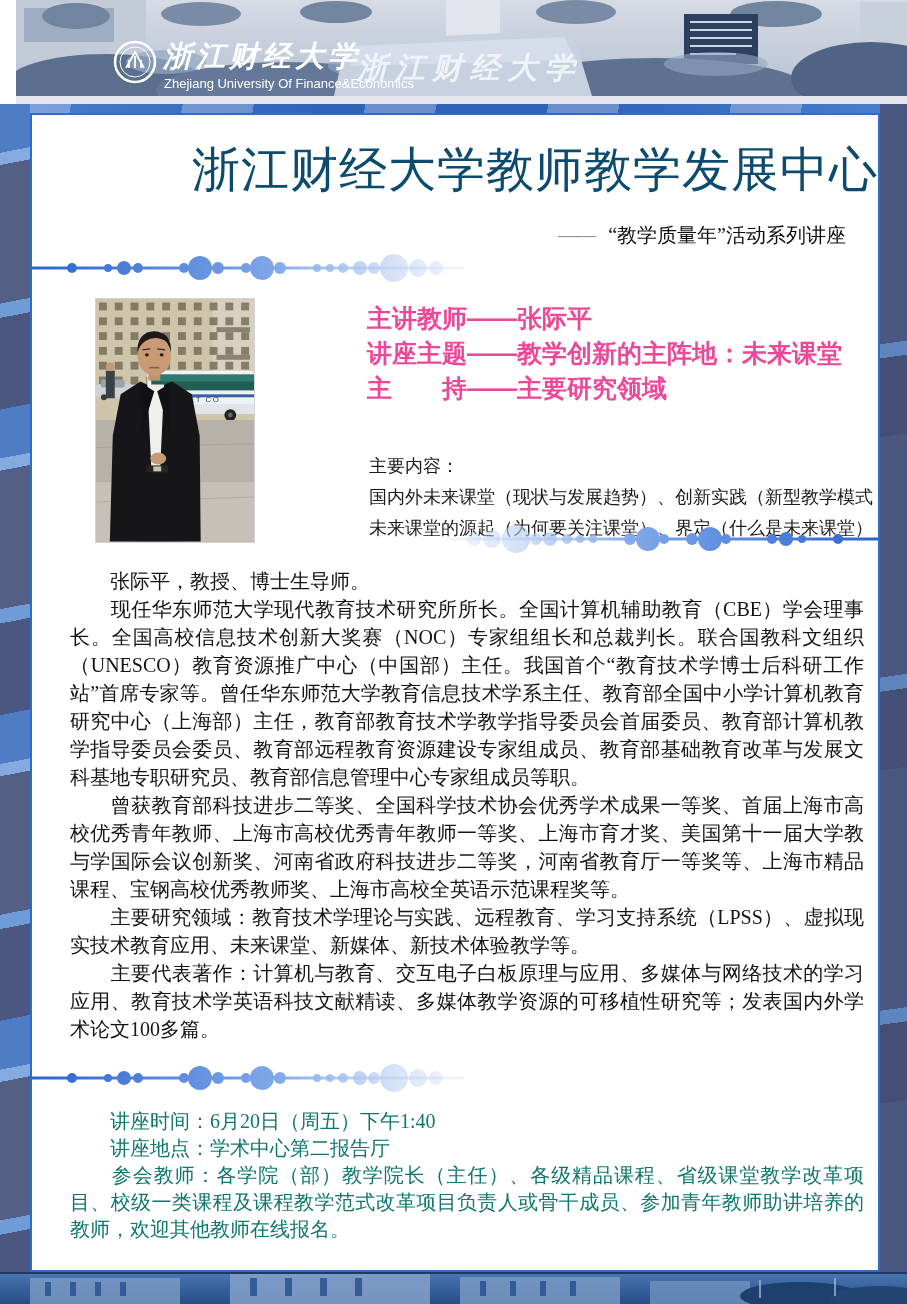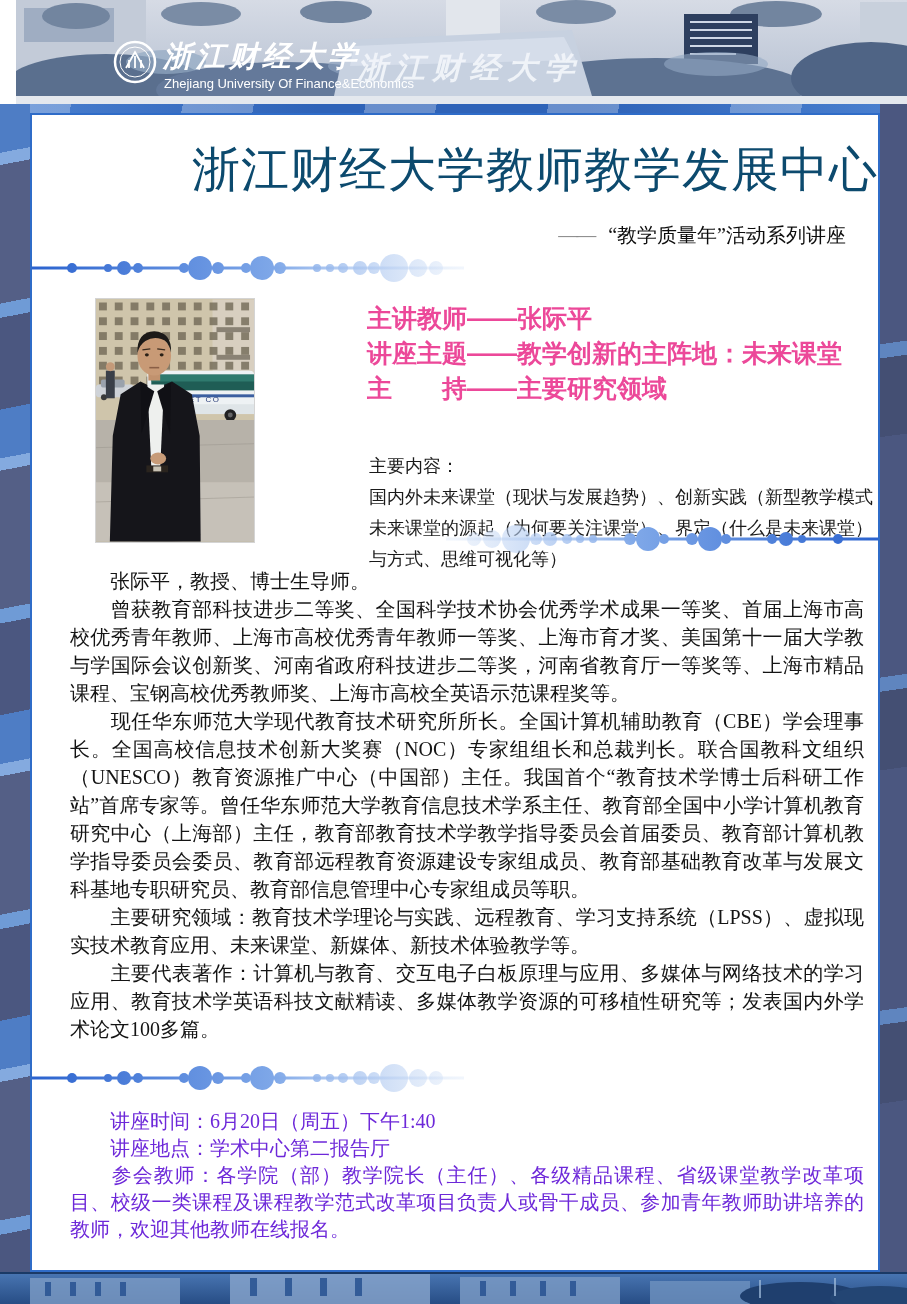--- a/index.html
+++ b/index.html
@@ -68,21 +68,21 @@
   }
   
   .bio {
     position:absolute; left:38px; top:452px; width:794px;
     font-size:20px; line-height:28px; text-align:justify; color:#141414;
   }
   .bio p { margin:0; }
   
   .footer-info {
     position:absolute; left:38px; top:993px; width:794px;
-    font-size:20px; line-height:27px; text-align:justify; color:#6d28d9;
+    font-size:20px; line-height:27px; text-align:justify; color:#0f766e;
   }
   .footer-info .signup { margin-top:6px; }
   
   .bottom-strip { position:absolute; left:0; top:1272px; width:907px; height:32px; overflow:hidden; }
 </style>
 </head>
 <body>
 
 <div class="header-banner">
   <svg width="907" height="104" viewBox="0 0 907 104">
@@ -235,21 +235,20 @@
   <div class="speaker-info">
     <div>主讲教师——张际平</div>
     <div>讲座主题——教学创新的主阵地：未来课堂</div>
     <div>主　　持——主要研究领域</div>
   </div>
 
   <div class="content-block">
     <div>主要内容：</div>
     <div>国内外未来课堂（现状与发展趋势）、创新实践（新型教学模式</div>
     <div>未来课堂的源起（为何要关注课堂）、界定（什么是未来课堂）</div>
-    <div>与方式、思维可视化等）</div>
   </div>
 
   <svg class="divider divider-2" viewBox="0 0 440 30">
     <defs>
       <linearGradient id="df2" gradientUnits="userSpaceOnUse" x1="0" y1="0" x2="436" y2="0">
         <stop offset="0" stop-color="#2b63cf"></stop>
           <stop offset=".55" stop-color="#7ea7e8"></stop>
         <stop offset="1" stop-color="#dbe7f8" stop-opacity=".35"></stop>
       </linearGradient>
     </defs>
@@ -273,22 +272,22 @@
           <circle cx="342" cy="15" r="6"></circle>
         <circle cx="362" cy="15" r="14"></circle>
           <circle cx="386" cy="15" r="9"></circle>
           <circle cx="404" cy="15" r="7"></circle>
       </g>
     </g>
   </svg>
 
   <div class="bio">
     <p>　　张际平，教授、博士生导师。</p>
+    <p>　　现任华东师范大学现代教育技术研究所所长。全国计算机辅助教育（CBE）学会理事长。全国高校信息技术创新大奖赛（NOC）专家组组长和总裁判长。联合国教科文组织（UNESCO）教育资源推广中心（中国部）主任。我国首个“教育技术学博士后科研工作站”首席专家等。曾任华东师范大学教育信息技术学系主任、教育部全国中小学计算机教育研究中心（上海部）主任，教育部教育技术学教学指导委员会首届委员、教育部计算机教学指导委员会委员、教育部远程教育资源建设专家组成员、教育部基础教育改革与发展文科基地专职研究员、教育部信息管理中心专家组成员等职。</p>
     <p>　　曾获教育部科技进步二等奖、全国科学技术协会优秀学术成果一等奖、首届上海市高校优秀青年教师、上海市高校优秀青年教师一等奖、上海市育才奖、美国第十一届大学教与学国际会议创新奖、河南省政府科技进步二等奖，河南省教育厅一等奖等、上海市精品课程、宝钢高校优秀教师奖、上海市高校全英语示范课程奖等。</p>
-    <p>　　现任华东师范大学现代教育技术研究所所长。全国计算机辅助教育（CBE）学会理事长。全国高校信息技术创新大奖赛（NOC）专家组组长和总裁判长。联合国教科文组织（UNESCO）教育资源推广中心（中国部）主任。我国首个“教育技术学博士后科研工作站”首席专家等。曾任华东师范大学教育信息技术学系主任、教育部全国中小学计算机教育研究中心（上海部）主任，教育部教育技术学教学指导委员会首届委员、教育部计算机教学指导委员会委员、教育部远程教育资源建设专家组成员、教育部基础教育改革与发展文科基地专职研究员、教育部信息管理中心专家组成员等职。</p>
     <p>　　主要研究领域：教育技术学理论与实践、远程教育、学习支持系统（LPSS）、虚拟现实技术教育应用、未来课堂、新媒体、新技术体验教学等。</p>
     <p>　　主要代表著作：计算机与教育、交互电子白板原理与应用、多媒体与网络技术的学习应用、教育技术学英语科技文献精读、多媒体教学资源的可移植性研究等；发表国内外学术论文100多篇。</p>
   </div>
 
   <svg class="divider divider-3" viewBox="0 0 440 30">
     <defs>
       <linearGradient id="df3" gradientUnits="userSpaceOnUse" x1="0" y1="0" x2="436" y2="0">
         <stop offset="0" stop-color="#2b63cf"></stop>
           <stop offset=".55" stop-color="#7ea7e8"></stop>
         <stop offset="1" stop-color="#dbe7f8" stop-opacity=".35"></stop>

